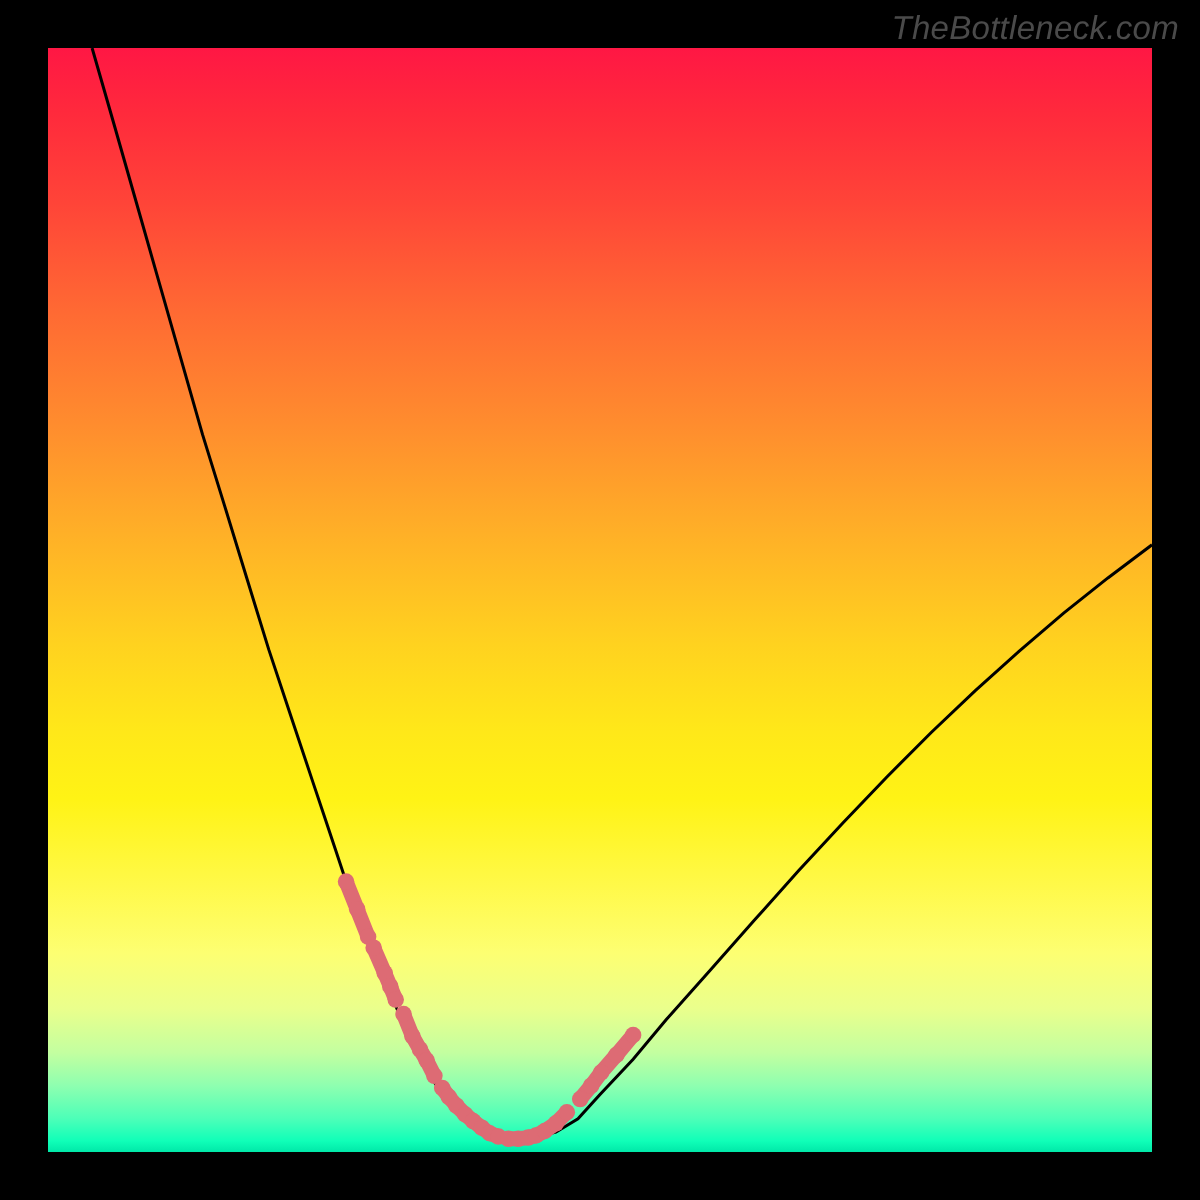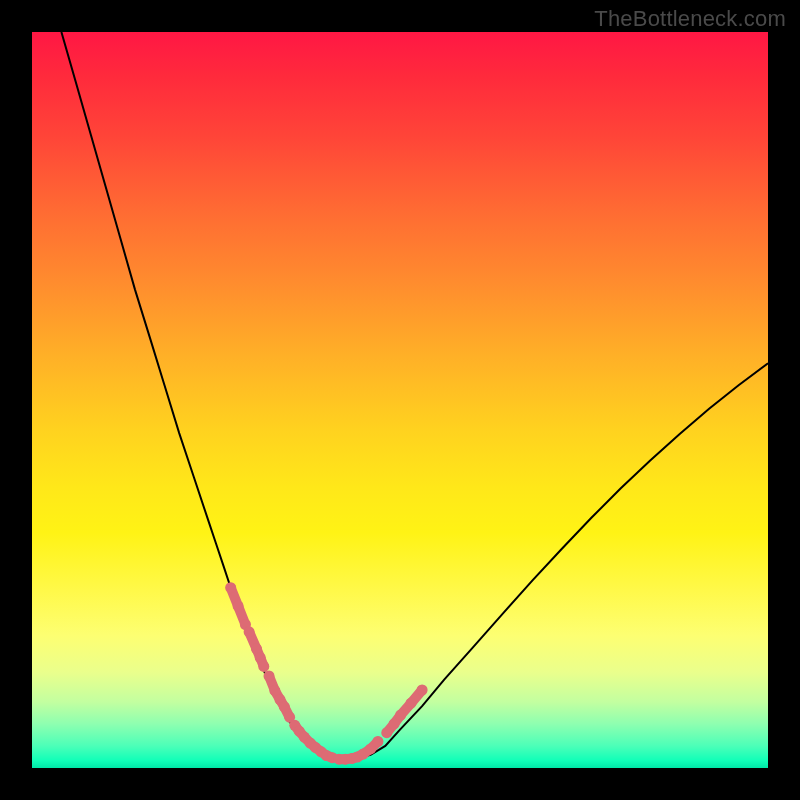--- a/index.html
+++ b/index.html
@@ -9,20 +9,21 @@
     height: 800px;
     background: #000;
     overflow: hidden;
     font-family: Arial, Helvetica, sans-serif;
   }
   .outer {
     position: relative;
     width: 800px;
     height: 684px;
     background: #000;
+    font-style: italic;
   }
   .plot-area {
     position: absolute;
     left: 32px;
     top: 32px;
     width: 736px;
     height: 736px;
     
     background: linear-gradient(to bottom,
       #ff1744 0%,

